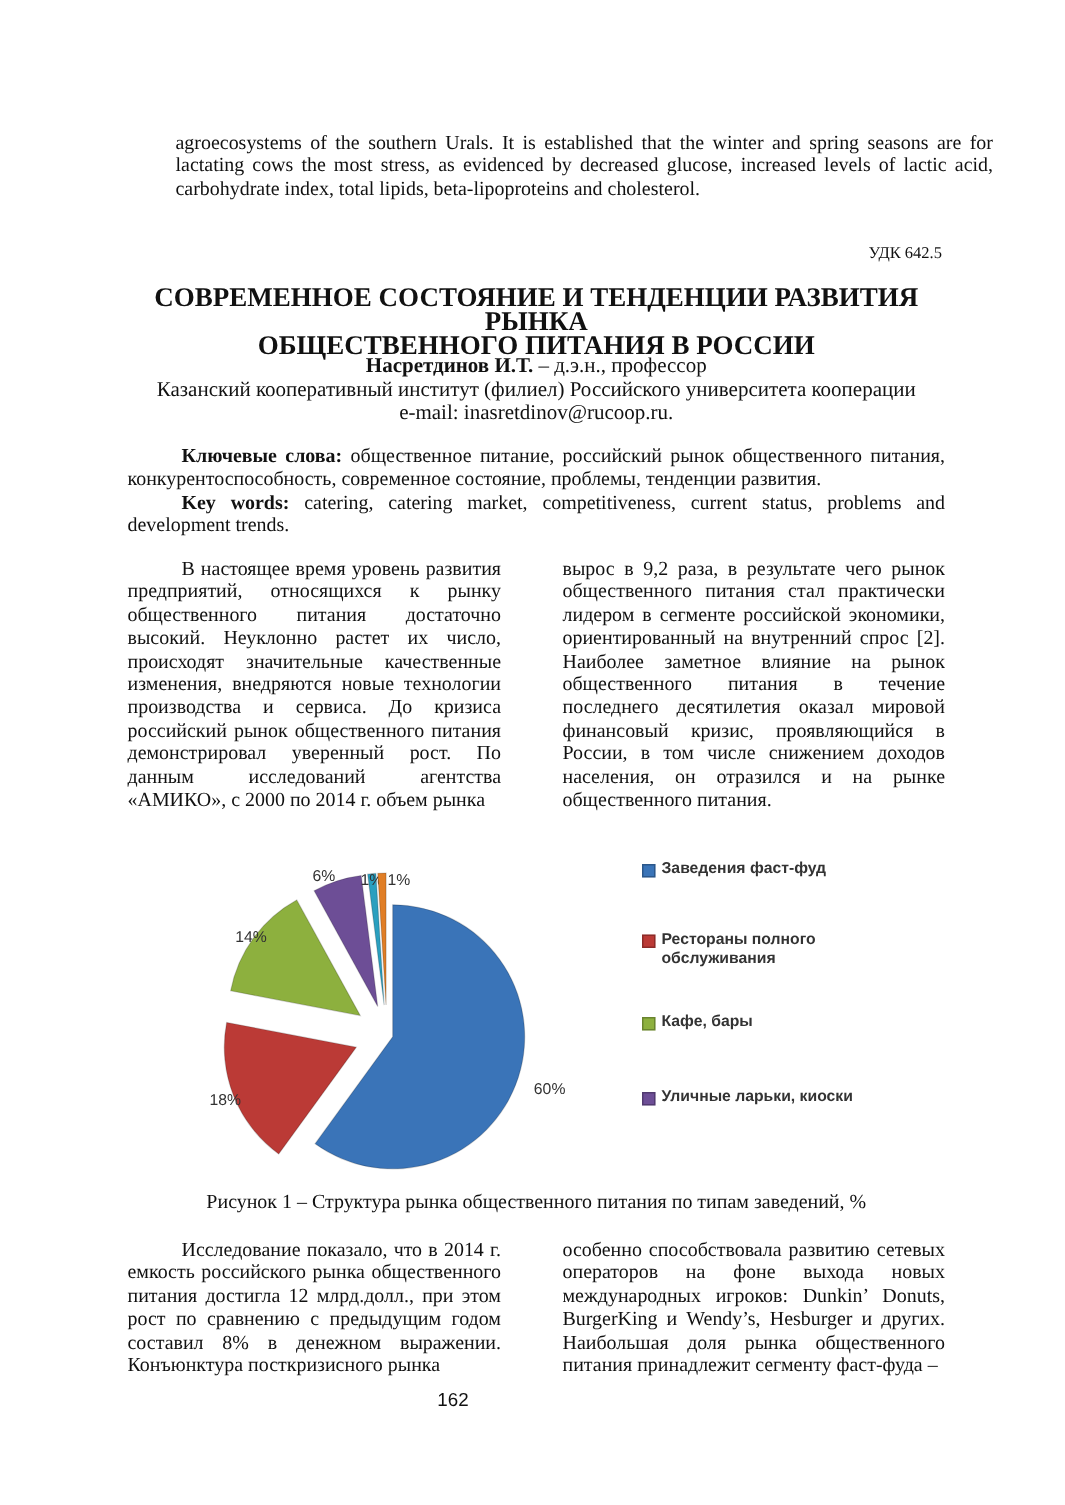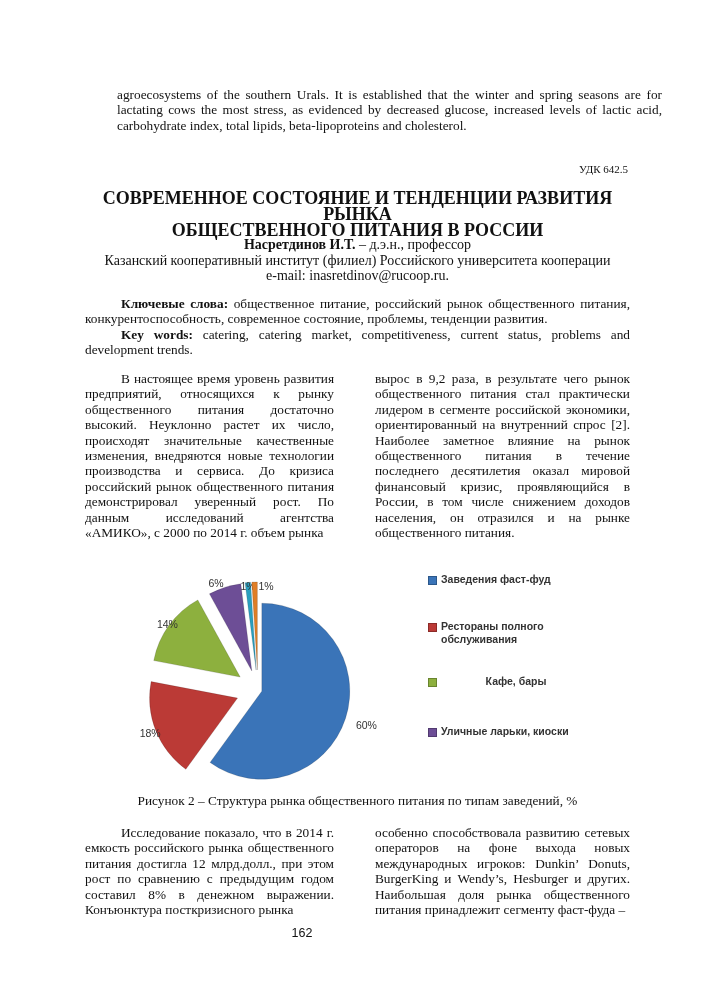--- a/index.html
+++ b/index.html
@@ -100,27 +100,27 @@
       <div class="legend-item" style="top: 13px;">
         <span class="swatch" style="background: rgb(58, 116, 184);"></span>
         <span style="width: 150px;">Заведения фаст-фуд</span>
       </div>
       <div class="legend-item" style="top: 60px;">
         <span class="swatch" style="background: rgb(187, 58, 54);"></span>
         <span style="width: 150px;">Рестораны полного обслуживания</span>
       </div>
       <div class="legend-item" style="top: 115px;">
         <span class="swatch" style="background: rgb(141, 176, 62);"></span>
-        <span style="width: 150px; text-align: center;">Кафе, бары</span>
+        <span style="width: 150px;">Кафе, бары</span>
       </div>
       <div class="legend-item" style="top: 165px;">
         <span class="swatch" style="background: rgb(109, 78, 150);"></span>
         <span style="width: 150px;">Уличные ларьки, киоски</span>
       </div>
     </div>
 </div>
 
-<div class="abs caption">Рисунок 2 – Структура рынка общественного питания по типам заведений, %</div>
+<div class="abs caption">Рисунок 1 – Структура рынка общественного питания по типам заведений, %</div>
 
 <div class="abs para indent col-left2">Исследование показало, что в 2014 г. емкость российского рынка общественного питания достигла  12 млрд.долл., при этом рост по сравнению с предыдущим годом составил 8% в денежном выражении. Конъюнктура посткризисного рынка</div>
 <div class="abs para col-right2">особенно способствовала развитию сетевых операторов на фоне выхода новых международных игроков: Dunkin’ Donuts, BurgerKing и Wendy’s, Hesburger и других. Наибольшая доля рынка общественного питания принадлежит сегменту фаст-фуда –</div>
 
 <div class="abs pageno">162</div>
 
 </body></html>

